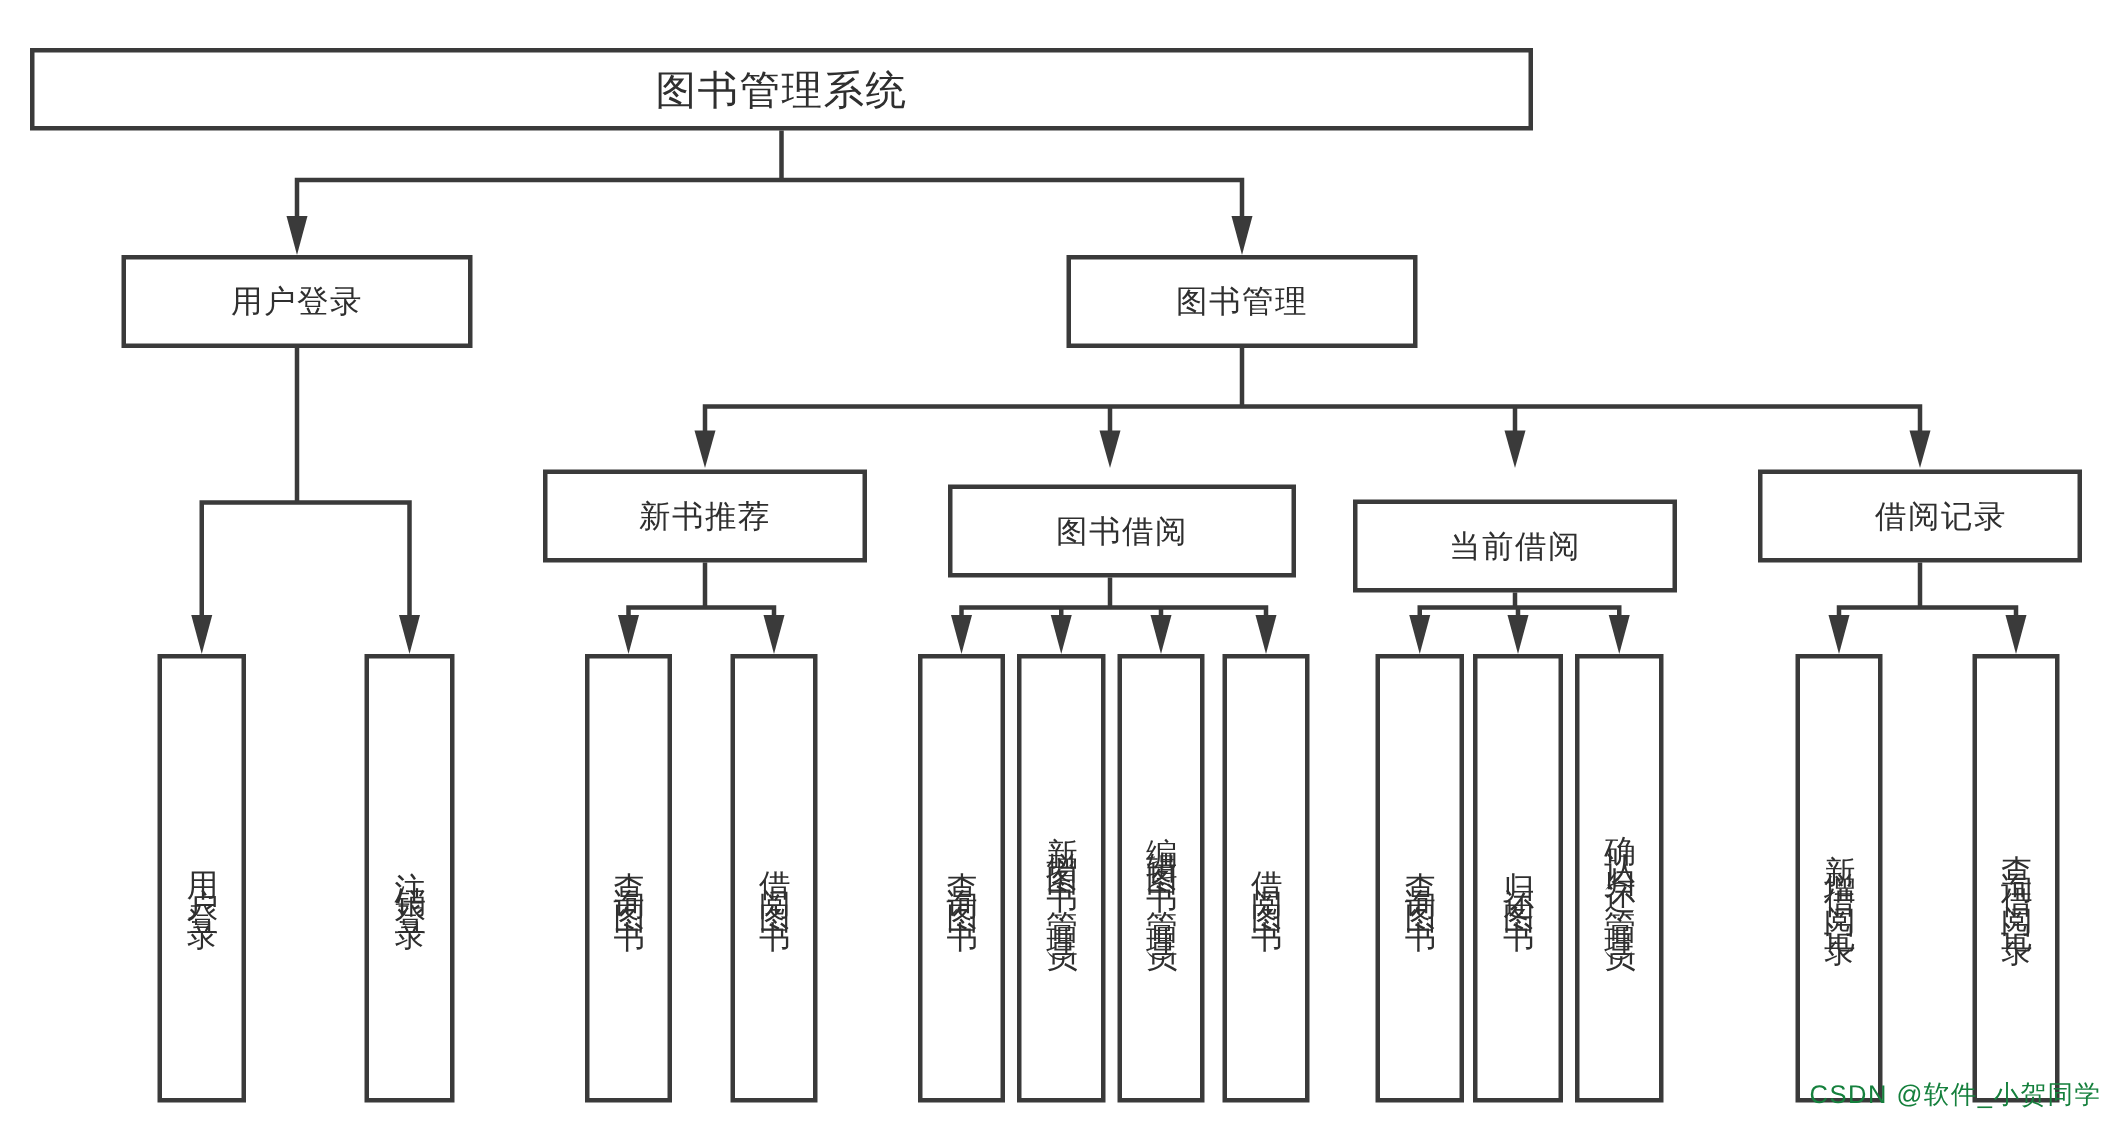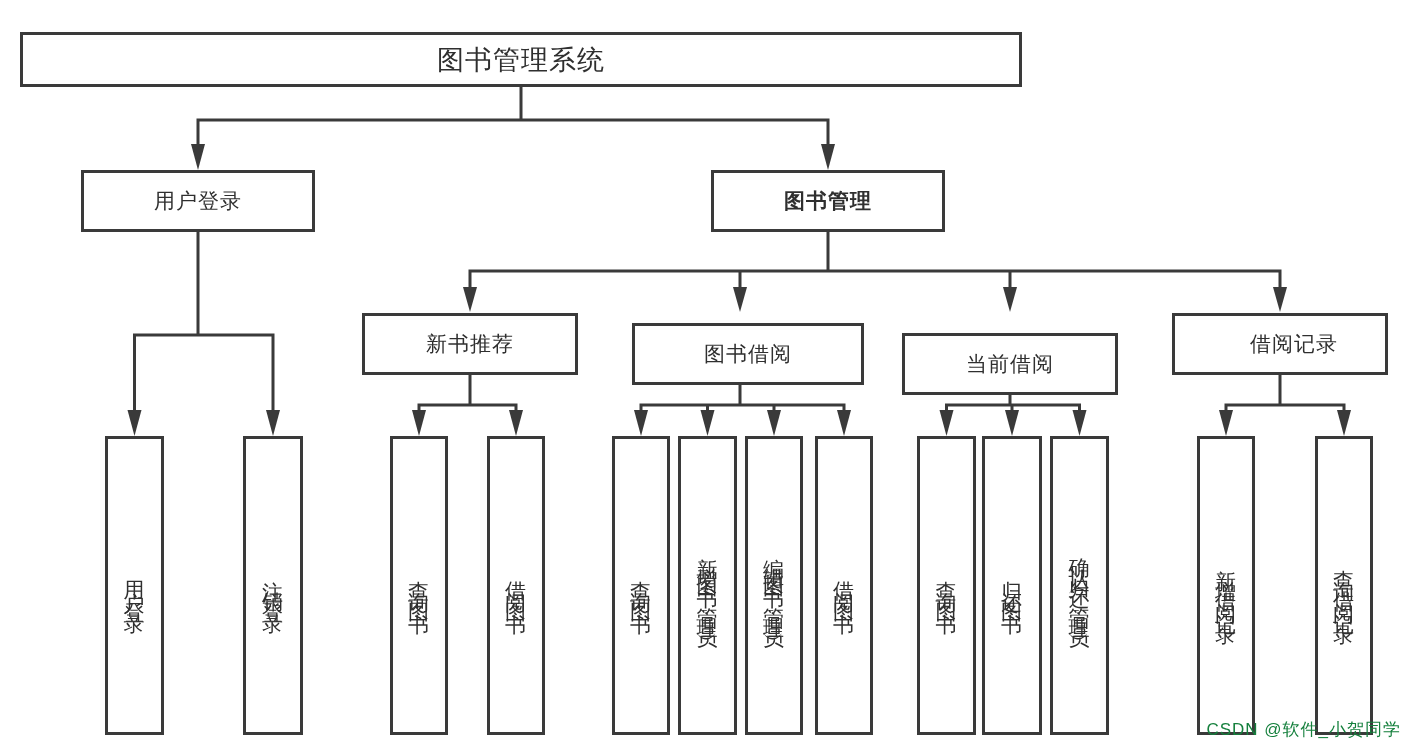--- a/index.html
+++ b/index.html
@@ -29,21 +29,21 @@
   .v {
     writing-mode: vertical-rl;
     text-orientation: mixed;
     letter-spacing: 11px;
     line-height: 1;
   }
 
   
   .n-root { left: 20px;  top: 12px;  width: 1002px; height: 55px; font-size: 27px; margin-top: 20px; }
   .n-b1   { left: 81px;  top: 170px; width: 234px;  height: 62px; }
-  .n-b2   { left: 711px; top: 170px; width: 234px;  height: 62px; font-weight: bold; }
+  .n-b2   { left: 711px; top: 170px; width: 234px;  height: 62px; }
   .n-g1   { left: 362px; top: 313px; width: 216px;  height: 62px; }
   .n-g2   { left: 632px; top: 323px; width: 232px;  height: 62px; }
   .n-g3   { left: 902px; top: 313px; width: 216px;  height: 62px; margin-top: 20px; }
   .n-g4   { left: 1172px;top: 313px; width: 216px;  height: 62px; padding-left: 28px; }
   .n-l1  { left: 105px;  top: 436px; width: 59px; height: 299px; }
   .n-l2  { left: 243px;  top: 436px; width: 60px; height: 299px; }
   .n-l3  { left: 390px;  top: 436px; width: 58px; height: 299px; }
   .n-l4  { left: 487px;  top: 436px; width: 58px; height: 299px; }
   .n-l5  { left: 612px;  top: 436px; width: 58px; height: 299px; }
   .n-l6  { left: 678px;  top: 436px; width: 59px; height: 299px; letter-spacing: 10px; }

